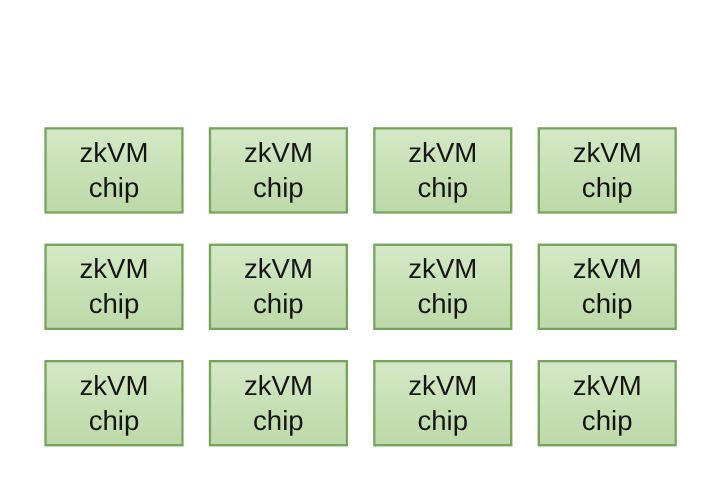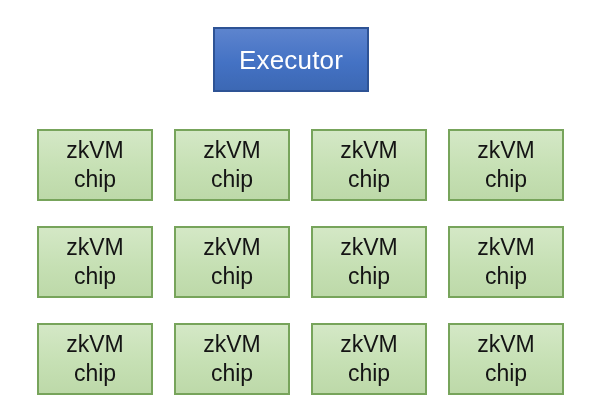--- a/index.html
+++ b/index.html
@@ -30,21 +30,21 @@
   }
   .executor-box .label {
     color: var(--executor-text, #ffffff);
     font-size: 26px;
     line-height: 1;
     letter-spacing: 0.2px;
   }
   .chip-grid {
     position: absolute;
     left: 37px;
-    top: 129px;
+    top: 106px;
     display: grid;
     grid-template-columns: repeat(4, 116px);
     grid-template-rows: repeat(3, 72px);
     column-gap: 21px;
     row-gap: 25px;
   }
   .chip {
     box-sizing: border-box;
     background: linear-gradient(180deg, #d4e8c6 0%, var(--chip-fill, #c6e0b4) 55%, #bdd9a9 100%);
     border: 2px solid var(--chip-border, #77a45b);
@@ -58,23 +58,20 @@
     font-size: 23px;
     line-height: 29px;
     text-align: center;
   }
 </style>
 </head>
 <body>
 
 <div class="canvas">
 
-  <div class="executor-box">
-    <span class="label">Executor</span>
-  </div>
 
   <div class="chip-grid">
 
     <div class="chip">
       <span>zkVM</span>
       <span>chip</span>
     </div>
     <div class="chip">
       <span>zkVM</span>
       <span>chip</span>

